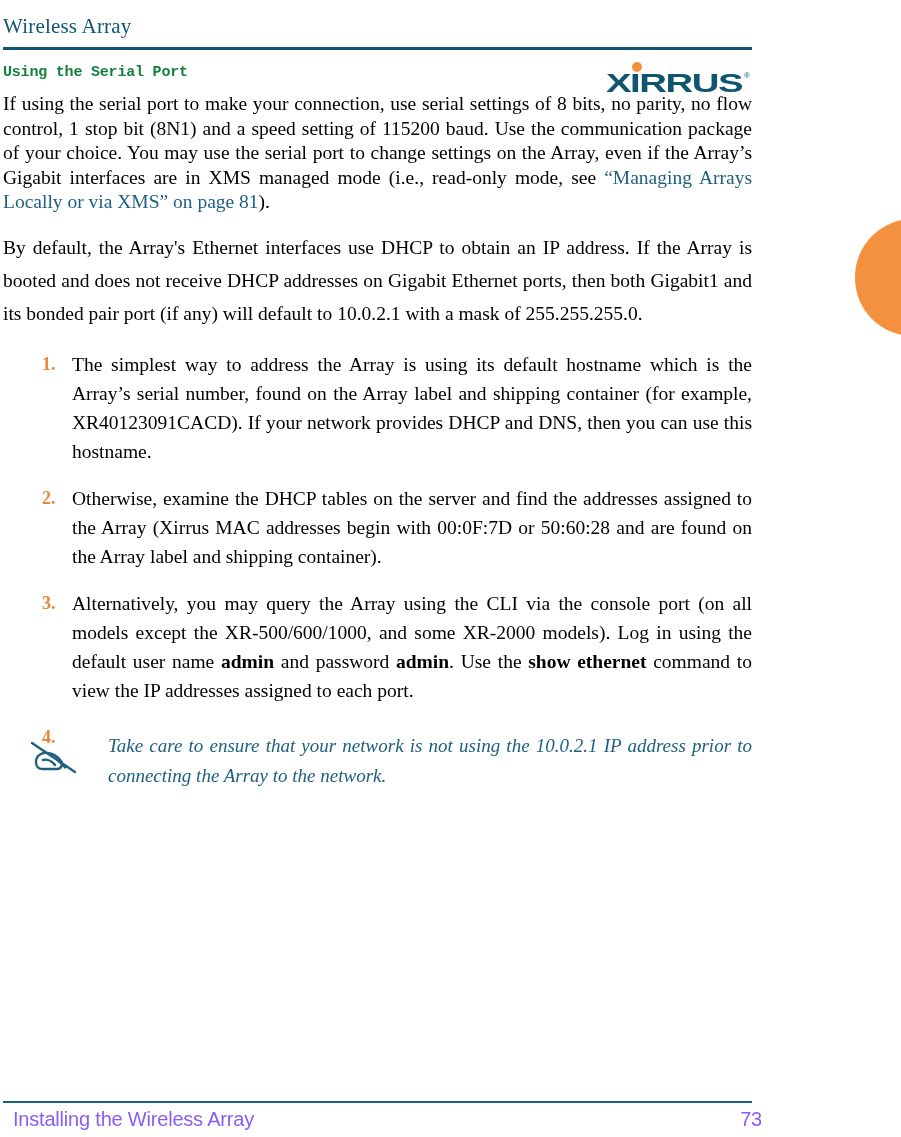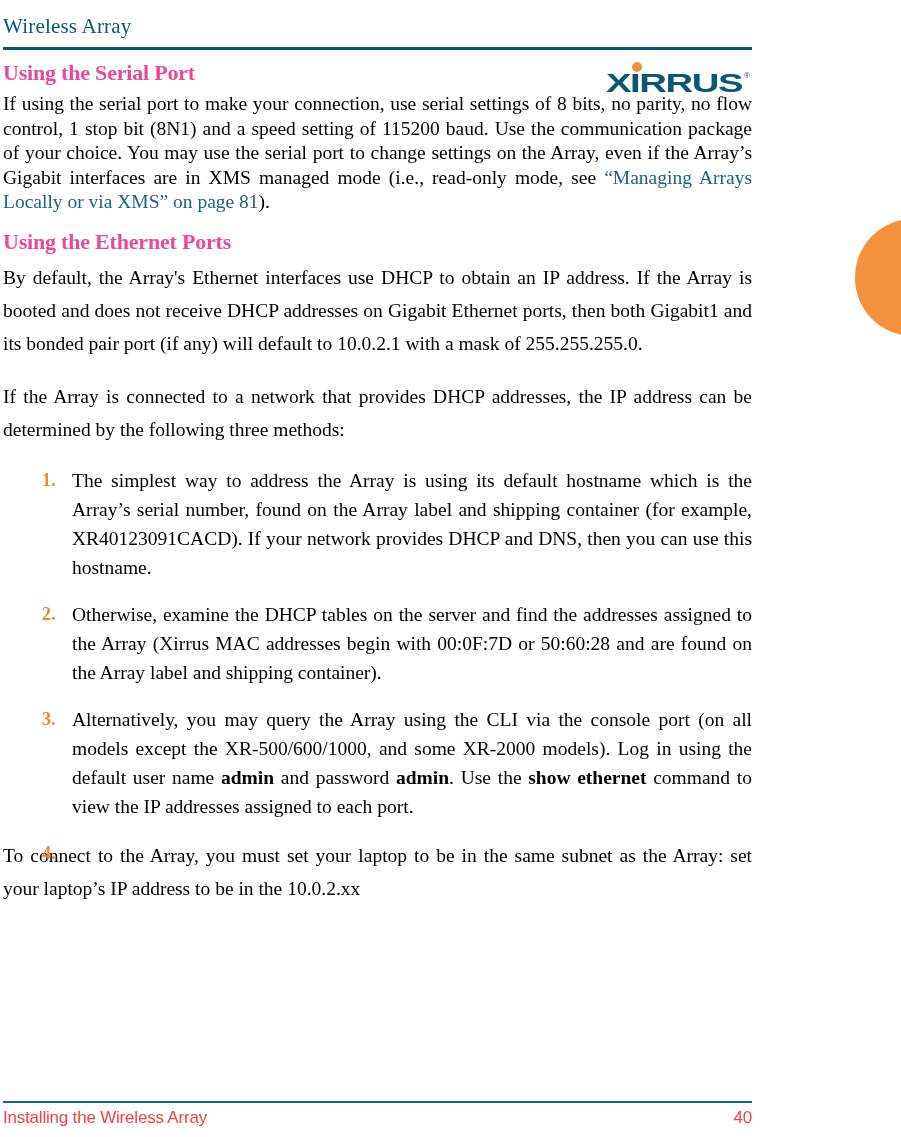--- a/index.html
+++ b/index.html
@@ -72,24 +72,24 @@
 
   
   .content {
     position: absolute;
     left: 3px;
     top: 62px;
     width: 749px;
   }
 
   h2.section-heading {
-    font-family: Liberation Serif, serif;
-    font-size: 22px;
+    font-family: Liberation Mono, monospace;
+    font-size: 15px;
     font-weight: bold;
-    color: #ec4899;
+    color: #15803d;
     margin: 0 0 6px 0;
     letter-spacing: -0.2px;
     line-height: 22px;
   }
   h2.section-heading.tight-top { margin-top: 0; }
 
   p.body {
     margin: 8px 0 16px 0;
     font-size: 19.5px;
     line-height: 24.5px;
@@ -159,27 +159,27 @@
   .footer-rule {
     position: absolute;
     left: 3px;
     top: 1101px;
     width: 749px;
     height: 2px;
     background: #15627F;
   }
   .footer {
     position: absolute;
-    left: 3px;
+    left: 13px;
     top: 1108px;
     width: 749px;
     height: 26px;
     font-family: "Liberation Sans", sans-serif;
-    font-size: 17px;
-    color: #ef4444;
+    font-size: 20px;
+    color: #8b5cf6;
     letter-spacing: -0.2px;
   }
   .footer-left {
     position: absolute;
     left: 0;
     top: 0;
     white-space: nowrap;
   }
   .footer-page {
     position: absolute;
@@ -207,25 +207,23 @@
     </div>
   </div>
   <div class="header-rule"></div>
 
   <div class="content">
 
     <h2 class="section-heading tight-top">Using the Serial Port</h2>
 
     <p class="body"><span>If using the serial port to make your connection, use serial settings of 8 bits, no parity, no flow control, 1 stop bit (8N1) and a speed setting of 115200 baud. Use the communication package of your choice. You may use the serial port to change settings on the Array, even if the Array’s Gigabit interfaces are in XMS managed mode (i.e., read-only mode, see </span><a class="lnk" href="#">“Managing Arrays Locally or via XMS” on page 81</a><span>).</span></p>
 
-    <h2 class="section-heading">Using the Ethernet Ports</h2>
 
     <p class="body loose">By default, the Array's Ethernet interfaces use DHCP to obtain an IP address. If the Array is booted and does not receive DHCP addresses on Gigabit Ethernet ports, then both Gigabit1 and its bonded pair port (if any) will default to 10.0.2.1 with a mask of 255.255.255.0.</p>
 
-    <p class="body loose">If the Array is connected to a network that provides DHCP addresses, the IP address can be determined by the following three methods:</p>
 
     <ol class="steps">
 
       <li>
         <span class="step-num">1.</span><span>The simplest way to address the Array is using its default hostname which is the Array’s serial number, found on the Array label and shipping container (for example, XR40123091CACD). If your network provides DHCP and DNS, then you can use this hostname.</span>
       </li>
 
       <li>
         <span class="step-num">2.</span><span>Otherwise, examine the DHCP tables on the server and find the addresses assigned to the Array (Xirrus MAC addresses begin with 00:0F:7D or 50:60:28 and are found on the Array label and shipping container).</span>
       </li>
@@ -233,24 +231,36 @@
       <li>
         <span class="step-num">3.</span><span>Alternatively, you may query the Array using the CLI via the console port (on all models except the XR-500/600/1000, and some XR-2000 models). Log in using the default user name </span><span class="bold">admin</span><span> and password </span><span class="bold">admin</span><span>. Use the </span><span class="bold">show ethernet</span><span> command to view the IP addresses assigned to each port.</span>
       </li>
 
       <li>
         <span class="step-num">4.</span>
       </li>
 
     </ol>
 
-
-    <p class="body loose">To connect to the Array, you must set your laptop to be in the same subnet as the Array: set your laptop’s IP address to be in the 10.0.2.xx</p>
+    <div class="note">
+      <div class="note-icon">
+        <svg viewBox="0 0 56 44" width="56" height="44" aria-hidden="true">
+          <g fill="none" stroke="#1F6080" stroke-width="2.4" stroke-linejoin="round" stroke-linecap="round">
+            <path d="M9 27 C9 21, 14 17, 21 18 C27 19, 31 22, 34 26 C36 29, 35 33, 31 34 L15 34 C11 34, 9 31, 9 27 Z"></path>
+            <path d="M16 25 C20 24, 25 26, 28 30"></path>
+            <path d="M5 8 L48 37"></path>
+          </g>
+          <path d="M29 25 L41 31 L38 34 Z" fill="#1F6080"></path>
+        </svg>
+      </div>
+      <div class="note-text">Take care to ensure that your network is not using the 10.0.2.1 IP address prior to connecting the Array to the network.</div>
+    </div>
+
 
   </div>
 
   <div class="footer-rule"></div>
   <div class="footer">
     <div class="footer-left">Installing the Wireless Array</div>
-    <div class="footer-page">40</div>
+    <div class="footer-page">73</div>
   </div>
 
 </div>
 
 </body></html>

